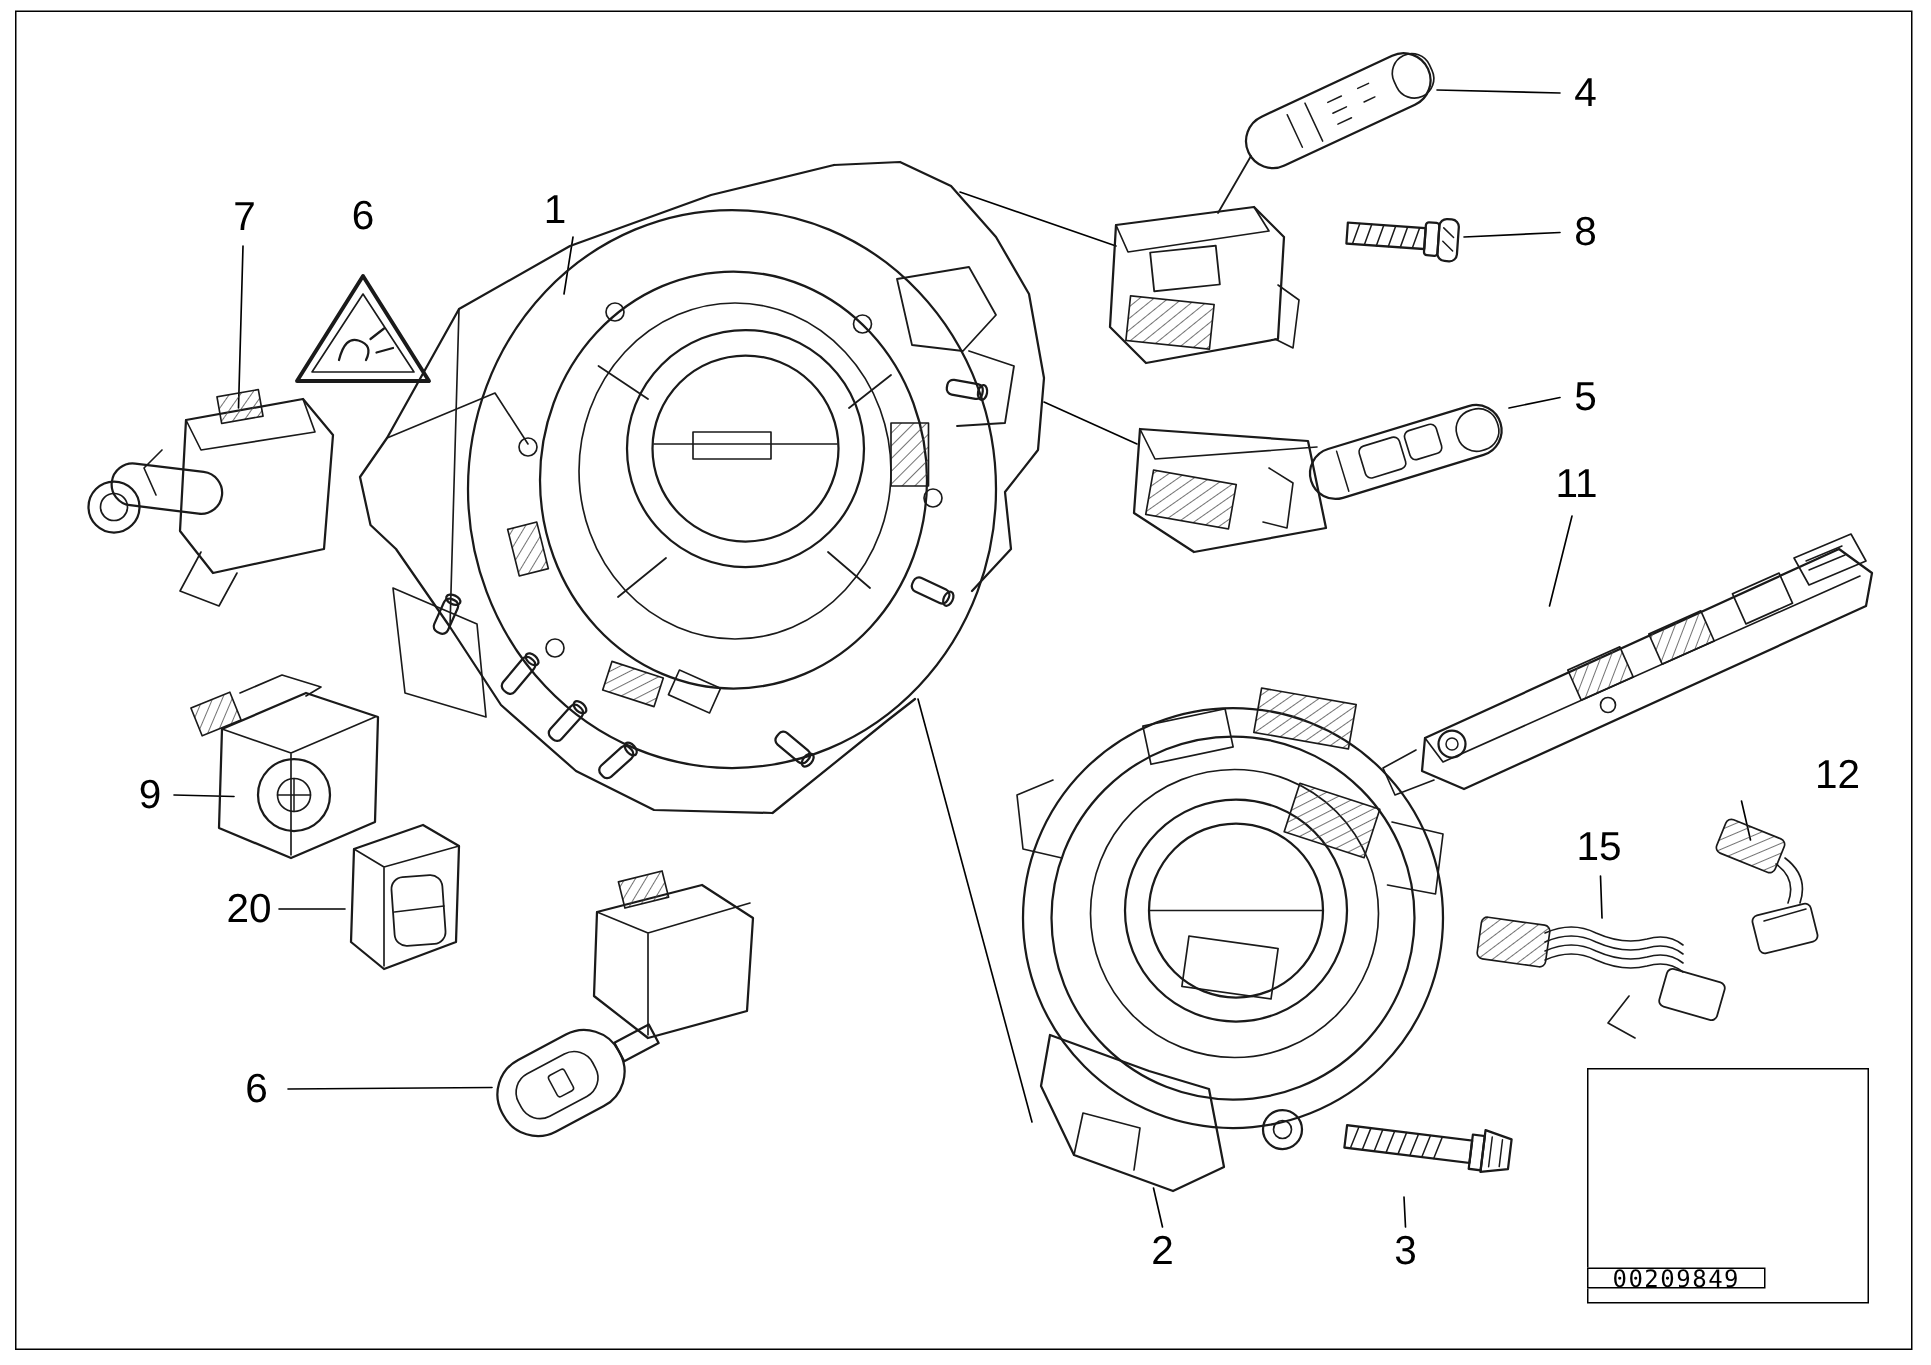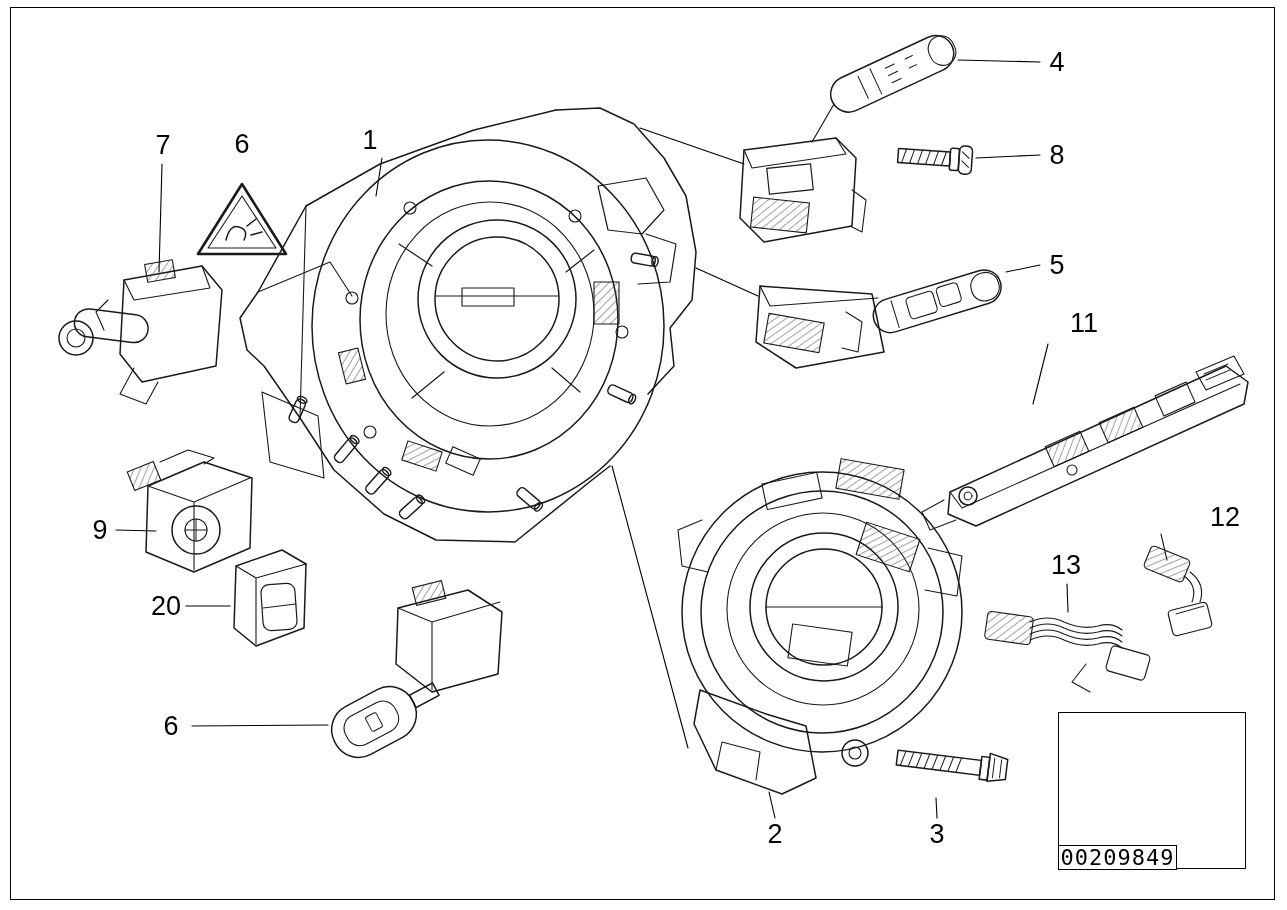--- a/index.html
+++ b/index.html
@@ -14,24 +14,24 @@
   svg.canvas{position:absolute;left:0;top:0;}
   .callout{
     position:absolute;transform:translate(-50%,-50%);
     font-size:27px;color:#000;line-height:1;white-space:nowrap;
   }
   .car-box{
     position:absolute;left:1058px;top:712px;width:188px;height:157px;
     border:1.5px solid #000;box-sizing:border-box;background:#fff;
   }
   .part-number-box{
-    position:absolute;left:1058px;top:845px;width:119px;height:25px;
+    position:absolute;left:1058px;top:845px;width:119px;height:14px;
     border:1.5px solid #000;box-sizing:border-box;background:#fff;
     display:flex;align-items:center;justify-content:center;
-    font-family:"DejaVu Sans Mono",monospace;font-size:22px;letter-spacing:1px;color:#000;
+    font-family:"DejaVu Sans Mono",monospace;font-size:16px;letter-spacing:1px;color:#000;
   }
 </style>
 </head>
 <body>
 
 <div class="page">
 
   <svg class="canvas" width="1287" height="910" viewBox="0 0 1287 910" stroke="#1a1a1a" fill="none" stroke-width="1.5" stroke-linejoin="round" stroke-linecap="round">
     <defs>
       <pattern id="hatch" width="6" height="6" patternUnits="userSpaceOnUse" patternTransform="rotate(45)">
@@ -289,22 +289,22 @@
   <div class="callout" style="left:370px;top:140px">1</div>
   <div class="callout" style="left:775px;top:834px">2</div>
   <div class="callout" style="left:937px;top:834px">3</div>
   <div class="callout" style="left:1057px;top:62px">4</div>
   <div class="callout" style="left:1057px;top:265px">5</div>
   <div class="callout" style="left:171px;top:726px">6</div>
   <div class="callout" style="left:163px;top:145px">7</div>
   <div class="callout" style="left:1057px;top:155px">8</div>
   <div class="callout" style="left:100px;top:530px">9</div>
   <div class="callout" style="left:166px;top:606px">20</div>
-  <div class="callout" style="left:1084px;top:323px">11</div>
+  <div class="callout" style="left:1051px;top:323px">11</div>
   <div class="callout" style="left:1225px;top:517px">12</div>
-  <div class="callout" style="left:1066px;top:565px">13</div>
+  <div class="callout" style="left:1066px;top:565px">15</div>
   <div class="callout" style="left:242px;top:144px">6</div>
 
   <div class="car-box"></div>
   <div class="part-number-box">00209849</div>
 
   <div class="frame-border"></div>
 </div>
 
 </body></html>

